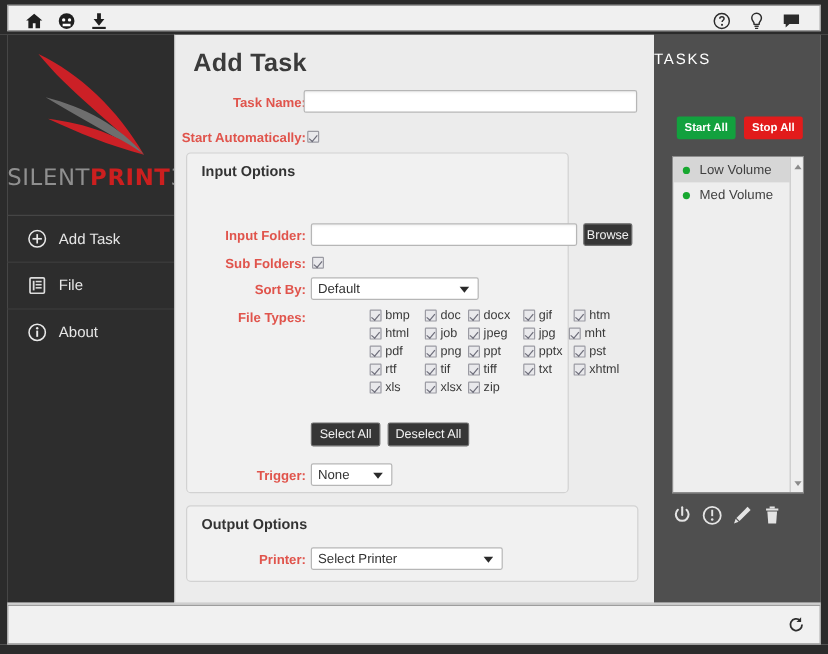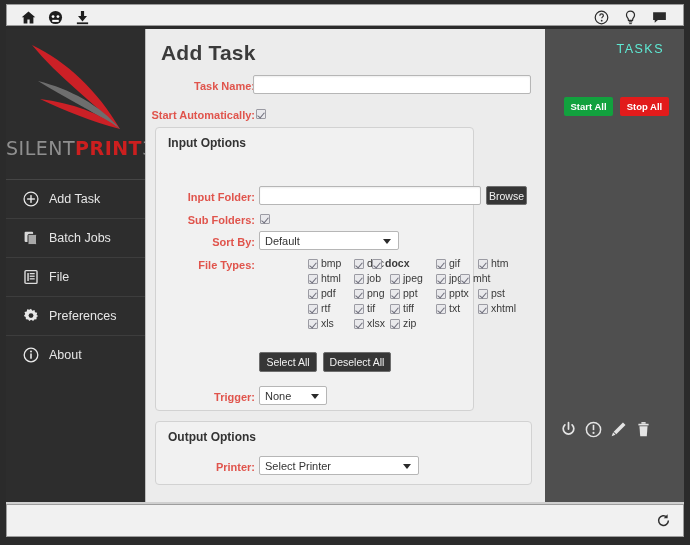--- a/index.html
+++ b/index.html
@@ -126,22 +126,22 @@
     margin-left:48px;
   }
   .ftcell .chk{margin-right:3px;}
 
   
   .tasks{
     position:absolute;left:545px;top:29px;width:139px;height:473px;
     background:#4f4f4f;
   }
   .tasks-title{
-    position:absolute;left:0;top:13px;width:119px;text-align:right;
-    color:#5eead4;font-size:12.5px;letter-spacing:1.5px;
+    position:absolute;left:0;top:13px;width:119px;text-align:left;
+    color:#ffffff;font-size:12.5px;letter-spacing:1.5px;
   }
   .tbtn{
     position:absolute;top:68px;height:19px;width:49px;
     display:flex;align-items:center;justify-content:center;
     color:#fff;font-size:9.5px;font-weight:700;cursor:pointer;border-radius:2px;
   }
   .tbtn.start{left:19px;background:#12a13e;}
   .tbtn.stop{left:75px;background:#e21b1b;}
   .tasklist{
     position:absolute;left:15px;top:101px;width:110px;height:281px;
@@ -269,46 +269,28 @@
               <circle cx="8" cy="8" r="6.9" fill="none" stroke="#e8e8e8" stroke-width="1.3"></circle>
               <rect x="7.3" y="4.1" width="1.4" height="7.8" fill="#e8e8e8"></rect>
               <rect x="4.1" y="7.3" width="7.8" height="1.4" fill="#e8e8e8"></rect>
             </svg>
         </span>
         <span>Add Task</span>
       </div>
       <div class="navitem">
         <span class="nav-ico">
           <svg width="16" height="16" viewBox="0 0 16 16">
-              <rect x="1.6" y="1.8" width="8.5" height="10.2" rx="1" fill="#d9d9d9"></rect>
-              <rect x="5" y="4.4" width="8.5" height="10.2" rx="1" fill="#a8a8a8" stroke="#2d2d2d" stroke-width="1"></rect>
-            </svg>
-        </span>
-        <span>Batch Jobs</span>
-      </div>
-      <div class="navitem">
-        <span class="nav-ico">
-          <svg width="16" height="16" viewBox="0 0 16 16">
               <rect x="2" y="1.6" width="12" height="12.8" rx="1" fill="none" stroke="#dcdcdc" stroke-width="1.4"></rect>
               <rect x="4.3" y="4" width="1.5" height="8" fill="#dcdcdc"></rect>
               <rect x="6.7" y="4" width="5" height="1.3" fill="#dcdcdc"></rect>
               <rect x="6.7" y="6.6" width="5" height="1.3" fill="#dcdcdc"></rect>
               <rect x="6.7" y="9.2" width="5" height="1.3" fill="#dcdcdc"></rect>
             </svg>
         </span>
         <span>File</span>
-      </div>
-      <div class="navitem">
-        <span class="nav-ico">
-          <svg width="16" height="16" viewBox="0 0 16 16">
-              <path fill="#e8e8e8" d="M8 0.8l1.3 1.9 2.2-.6.5 2.2 2.2.5-.6 2.2L15.2 8l-1.6 1-.1 2.3-2.3.1-1 1.6-2-1.2-2 1.2-1-1.6-2.3-.1L2.7 9 .9 8l1.3-1.9-.7-2.1 2.2-.6.5-2.2 2.2.6z"></path>
-              <circle cx="8" cy="7.6" r="2.4" fill="#2d2d2d"></circle>
-            </svg>
-        </span>
-        <span>Preferences</span>
       </div>
       <div class="navitem">
         <span class="nav-ico">
           <svg width="16" height="16" viewBox="0 0 16 16">
               <circle cx="8" cy="8" r="6.8" fill="none" stroke="#e8e8e8" stroke-width="1.3"></circle>
               <circle cx="8" cy="4.6" r="1" fill="#e8e8e8"></circle>
               <rect x="7.2" y="6.5" width="1.6" height="5.2" fill="#e8e8e8"></rect>
             </svg>
         </span>
         <span>About</span>
@@ -341,30 +323,30 @@
         <span>Default</span>
         <span class="arrow"></span>
       </div>
 
       <div class="lbl" style="left:10px;top:131px;width:89px;">File Types:</div>
 
       <div class="ftgrid" style="left:104px;top:129px;width:265px;">
         <div class="ftrow">
           <span class="ftcell" style="left:0px;"><span class="chk"></span><span>bmp</span></span>
           <span class="ftcell" style="left:46px;"><span class="chk"></span><span>doc</span></span>
-          <span class="ftcell" style="left:64px;font-weight:bold;"><span class="chk"></span><span>docx</span></span>
+          <span class="ftcell" style="left:82px;"><span class="chk"></span><span>docx</span></span>
           <span class="ftcell" style="left:128px;"><span class="chk"></span><span>gif</span></span>
           <span class="ftcell" style="left:170px;"><span class="chk"></span><span>htm</span></span>
         </div>
         <div class="ftrow">
           <span class="ftcell" style="left:0px;"><span class="chk"></span><span>html</span></span>
           <span class="ftcell" style="left:46px;"><span class="chk"></span><span>job</span></span>
           <span class="ftcell" style="left:82px;"><span class="chk"></span><span>jpeg</span></span>
           <span class="ftcell" style="left:128px;"><span class="chk"></span><span>jpg</span></span>
-          <span class="ftcell" style="left:152px;text-align:right;"><span class="chk"></span><span>mht</span></span>
+          <span class="ftcell" style="left:166px;text-align:right;"><span class="chk"></span><span>mht</span></span>
         </div>
         <div class="ftrow">
           <span class="ftcell" style="left:0px;"><span class="chk"></span><span>pdf</span></span>
           <span class="ftcell" style="left:46px;"><span class="chk"></span><span>png</span></span>
           <span class="ftcell" style="left:82px;"><span class="chk"></span><span>ppt</span></span>
           <span class="ftcell" style="left:128px;"><span class="chk"></span><span>pptx</span></span>
           <span class="ftcell" style="left:170px;"><span class="chk"></span><span>pst</span></span>
         </div>
         <div class="ftrow">
           <span class="ftcell" style="left:0px;"><span class="chk"></span><span>rtf</span></span>
@@ -398,20 +380,38 @@
         <span class="arrow"></span>
       </div>
     </div>
   </div>
 
   <div class="tasks">
     <div class="tasks-title">TASKS</div>
     <div class="tbtn start">Start All</div>
     <div class="tbtn stop">Stop All</div>
 
+    <div class="tasklist">
+      <div class="taskrow sel">
+        <span class="dot"></span>
+        <span>Low Volume</span>
+      </div>
+      <div class="taskrow">
+        <span class="dot"></span>
+        <span>Med Volume</span>
+      </div>
+      <div class="scrollbar">
+        <div class="sb-up">
+            <i></i>
+          </div>
+        <div class="sb-dn">
+            <i></i>
+          </div>
+      </div>
+    </div>
 
     <div class="taskbar-ico" style="left:15px;">
       <svg width="17" height="17" viewBox="0 0 16 16">
           <path d="M8 1.6v6" stroke="#e4e4e4" stroke-width="1.6" fill="none" stroke-linecap="round"></path>
           <path d="M4.6 3.6a5 5 0 1 0 6.8 0" stroke="#e4e4e4" stroke-width="1.6" fill="none" stroke-linecap="round"></path>
         </svg>
     </div>
     <div class="taskbar-ico" style="left:40px;">
       <svg width="17" height="17" viewBox="0 0 16 16">
           <circle cx="8" cy="8" r="6.7" fill="none" stroke="#e4e4e4" stroke-width="1.4"></circle>

